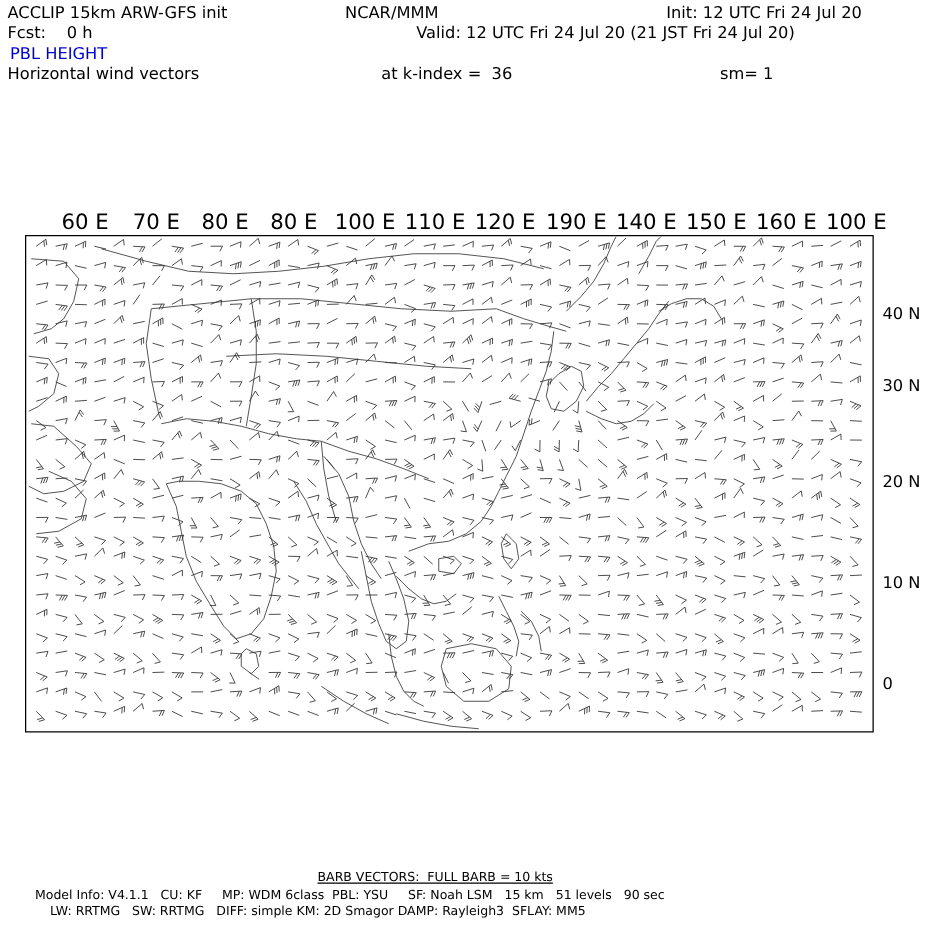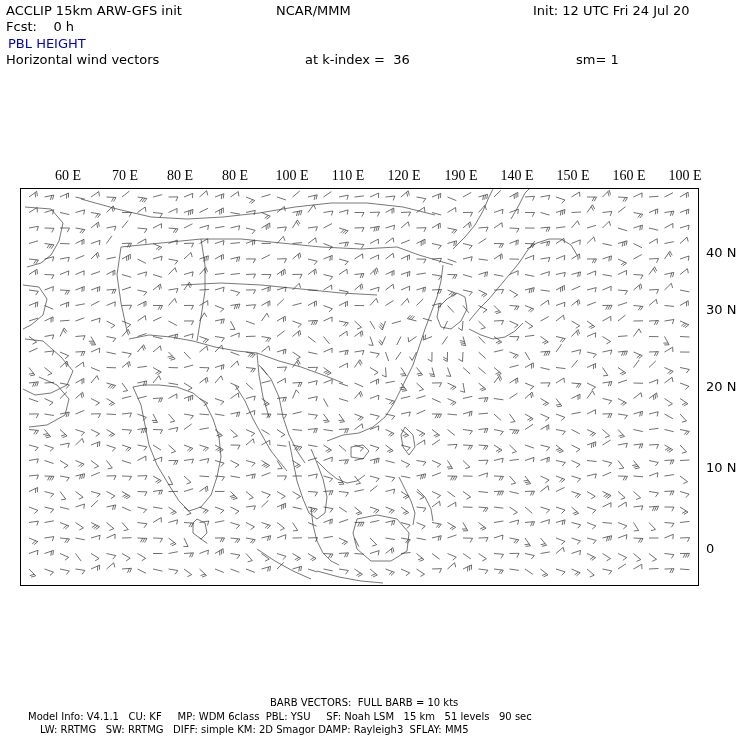--- a/index.html
+++ b/index.html
@@ -73,24 +73,23 @@
     position: absolute;
   }
   .xlabels {
     left: 20px;
     top: 168px;
     width: 679px;
     height: 18px;
   }
   .xlab {
     position: absolute;
-    font-size: 14px;
+    font-size: 17px;
     white-space: nowrap;
     transform: translateX(-50%);
-    font-family: Liberation Serif, serif;
   }
   .ylabels {
     left: 700px;
     top: 188px;
     width: 40px;
     height: 398px;
   }
   .ylab {
     position: absolute;
     left: 6px;
@@ -105,37 +104,38 @@
     left: 0;
     top: 696px;
     width: 740px;
     font-size: 10px;
     line-height: 13px;
   }
   .ft-line {
     position: absolute;
     white-space: pre;
   }
-  .ft1 { left: 270px; top: 0px; }
+  .ft1 { left: 254px; top: 0px; text-decoration: underline; }
   .ft2 { left: 28px;  top: 14px; }
   .ft3 { left: 40px;  top: 27px; text-align: center; }
 </style>
 </head>
 <body>
 
 <div class="page">
 
   <div class="header">
     <div class="hdr-line hdr-left1">ACCLIP 15km ARW-GFS init</div>
     <div class="hdr-line hdr-left2">Fcst:    0 h</div>
     <div class="hdr-line hdr-left3">PBL HEIGHT</div>
     <div class="hdr-line hdr-left4">Horizontal wind vectors</div>
     <div class="hdr-line hdr-mid1">NCAR/MMM</div>
     <div class="hdr-line hdr-mid2">at k-index =  36</div>
     <div class="hdr-line hdr-right1">Init: 12 UTC Fri 24 Jul 20</div>
+    <div class="hdr-line hdr-right2">Valid: 12 UTC Fri 24 Jul 20 (21 JST Fri 24 Jul 20)</div>
     <div class="hdr-line hdr-right3">sm= 1</div>
   </div>
 
   <div class="xlabels">
     <div class="xlab" style="left:48px;">60 E</div>
     <div class="xlab" style="left:105px;">70 E</div>
     <div class="xlab" style="left:160px;">80 E</div>
     <div class="xlab" style="left:215px;">80 E</div>
     <div class="xlab" style="left:272px;text-align:right;">100 E</div>
     <div class="xlab" style="left:328px;">110 E</div>

